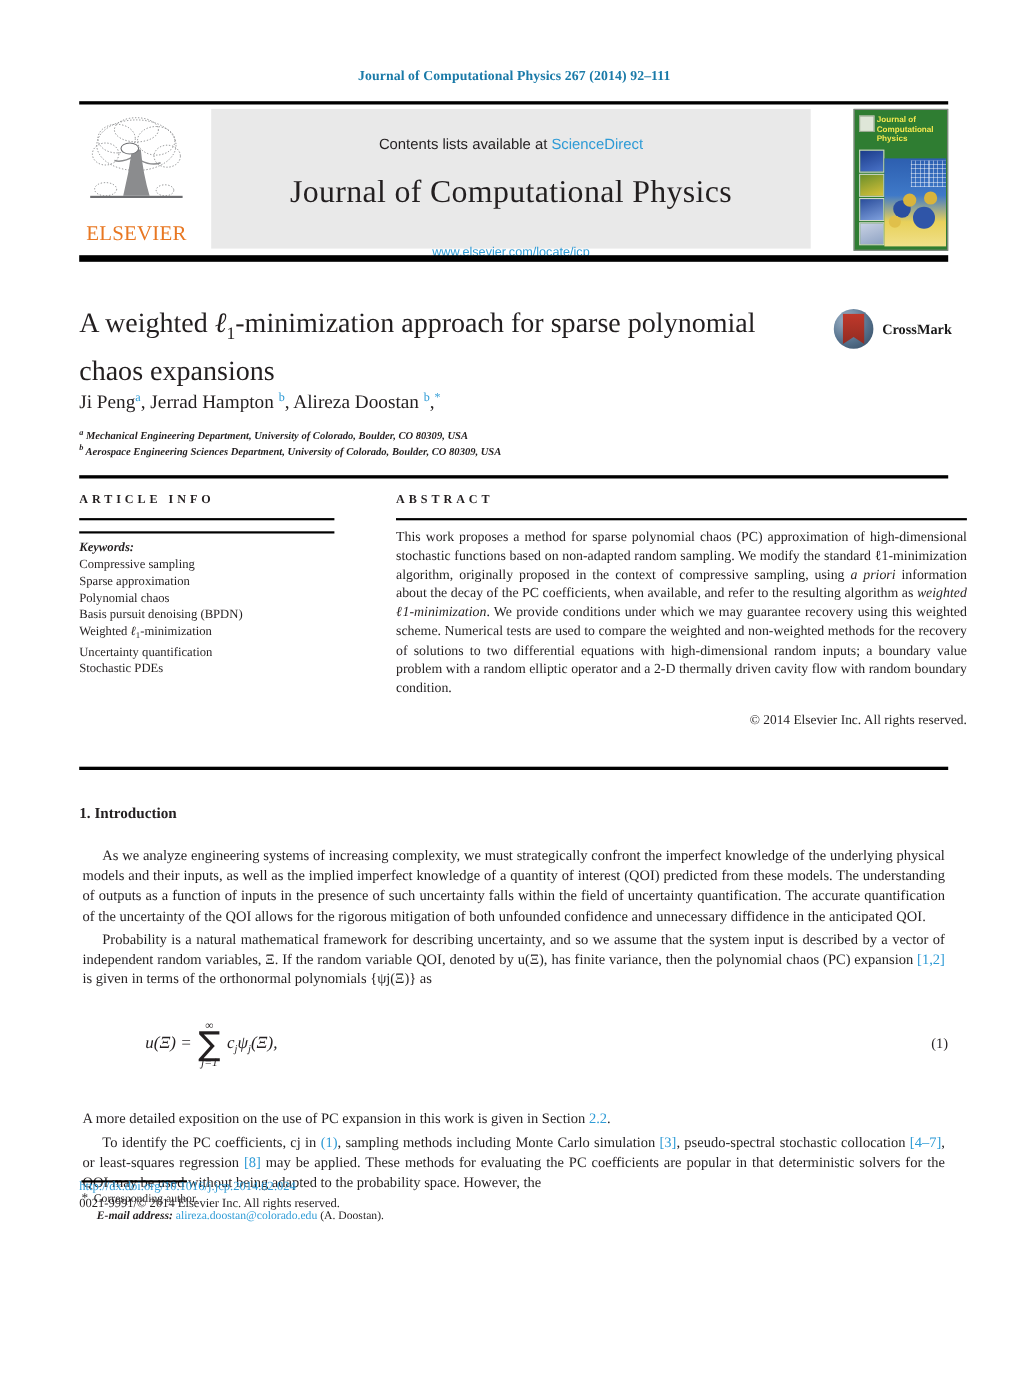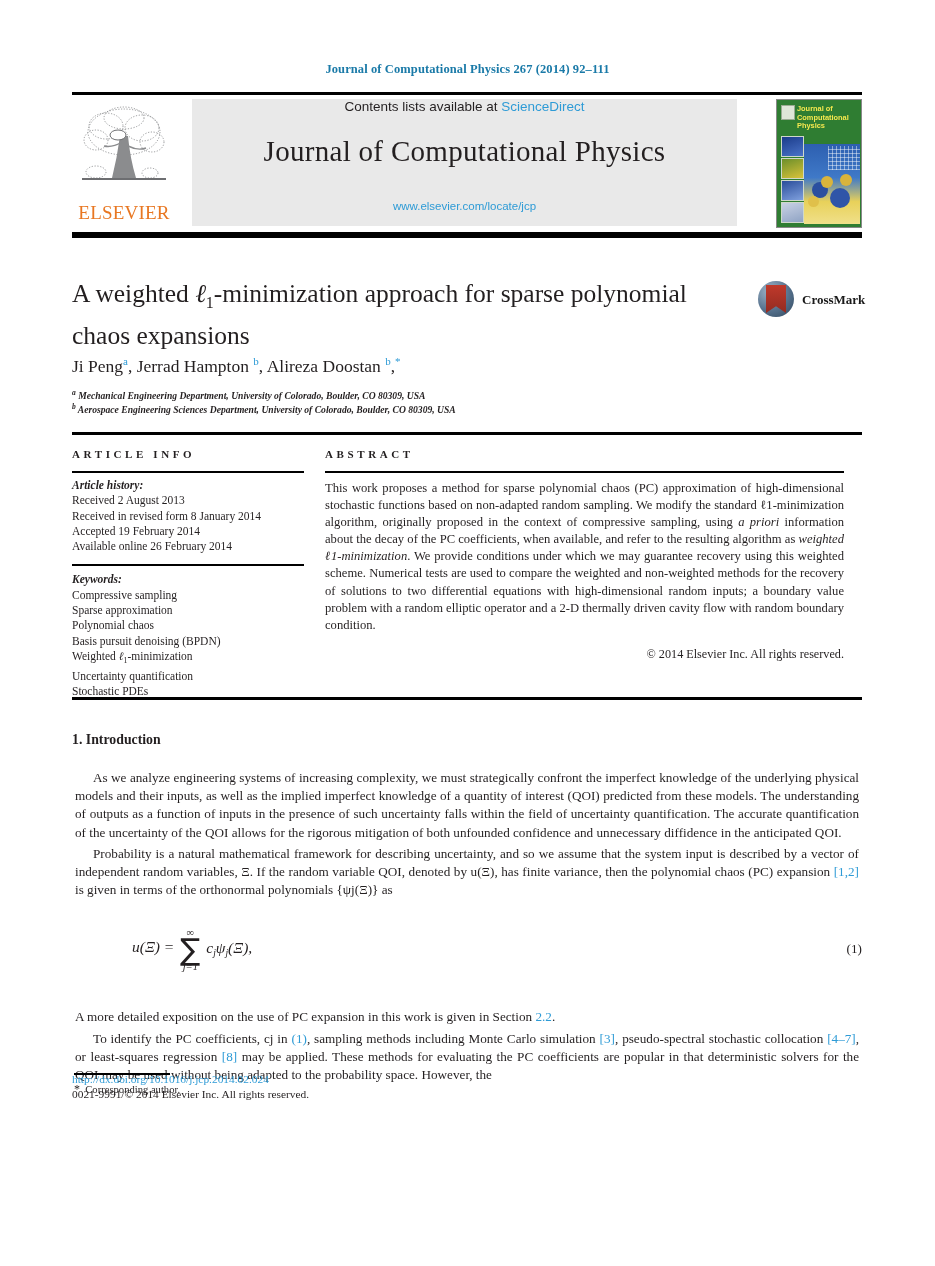--- a/index.html
+++ b/index.html
@@ -81,21 +81,21 @@
   .contents-band {
     position: absolute;
     left: 120px;
     top: 0;
     width: 545px;
     height: 127px;
     background: #e9e9e9;
     text-align: center;
   }
   .contents-line {
-    margin-top: 0;
+    margin-top: 24px;
     font-family: "Liberation Sans", sans-serif;
     font-size: 13.5px;
     color: #231f20;
   }
   .sciencedirect {
     color: #2e9bd6;
   }
   .journal-name {
     margin-top: 21px;
     font-family: "Liberation Serif", serif;
@@ -263,21 +263,21 @@
     background: #000;
   }
   .col-info {
     position: absolute;
     left: 72px;
     top: 448px;
     width: 232px;
   }
   .col-abs {
     position: absolute;
-    left: 325px;
+    left: 360px;
     top: 448px;
     width: 519px;
   }
   .sec-head {
     font-family: "Liberation Serif", serif;
     font-weight: bold;
     font-size: 11px;
     letter-spacing: 3.6px;
     color: #231f20;
   }
@@ -496,27 +496,20 @@
 
   <div class="authors">Ji Peng<sup>a</sup>, Jerrad Hampton <sup>b</sup>, Alireza Doostan <sup>b</sup>,<sup>*</sup></div>
   <div class="affil affil-a"><sup>a</sup> <span>Mechanical Engineering Department, University of Colorado, Boulder, CO 80309, USA</span></div>
   <div class="affil affil-b"><sup>b</sup> <span>Aerospace Engineering Sciences Department, University of Colorado, Boulder, CO 80309, USA</span></div>
 
   <div class="rule-info"></div>
 
   <div class="col-info">
     <div class="sec-head">ARTICLE INFO</div>
     <div class="hr-thin"></div>
-    <div class="meta">
-      <div class="lead">Article history:</div>
-      <div>Received 2 August 2013</div>
-      <div>Received in revised form 8 January 2014</div>
-      <div>Accepted 19 February 2014</div>
-      <div>Available online 26 February 2014</div>
-    </div>
     <div class="hr-thin-2"></div>
     <div class="meta" style="margin-top:0">
       <div class="lead">Keywords:</div>
       <div>Compressive sampling</div>
       <div>Sparse approximation</div>
       <div>Polynomial chaos</div>
       <div>Basis pursuit denoising (BPDN)</div>
       <div>Weighted <i>ℓ</i><sub style="font-size:8px">1</sub>-minimization</div>
       <div>Uncertainty quantification</div>
       <div>Stochastic PDEs</div>
@@ -550,20 +543,21 @@
       <div class="eq-num">(1)</div>
     </div>
 
     <p class="para noindent">A more detailed exposition on the use of PC expansion in this work is given in Section <span class="lnk">2.2</span>.</p>
     <p class="para">To identify the PC coefficients, cj in <span class="lnk">(1)</span>, sampling methods including Monte Carlo simulation <span class="lnk">[3]</span>, pseudo-spectral stochastic collocation <span class="lnk">[4–7]</span>, or least-squares regression <span class="lnk">[8]</span> may be applied. These methods for evaluating the PC coefficients are popular in that deterministic solvers for the QOI may be used without being adapted to the probability space. However, the</p>
   </div>
 
   <div class="foot-rule"></div>
   <div class="footnote">
     <div><span class="star">*</span>&nbsp;&nbsp;<span>Corresponding author.</span></div>
+    <div style="padding-left:14px"><span class="em">E-mail address:</span> <span class="lnk">alireza.doostan@colorado.edu</span> <span>(A. Doostan).</span></div>
   </div>
 
   <div class="footer-doi">
     <div class="doi">http://dx.doi.org/10.1016/j.jcp.2014.02.024</div>
     <div>0021-9991/© 2014 Elsevier Inc. All rights reserved.</div>
   </div>
 
 </div>
 
 </body></html>

